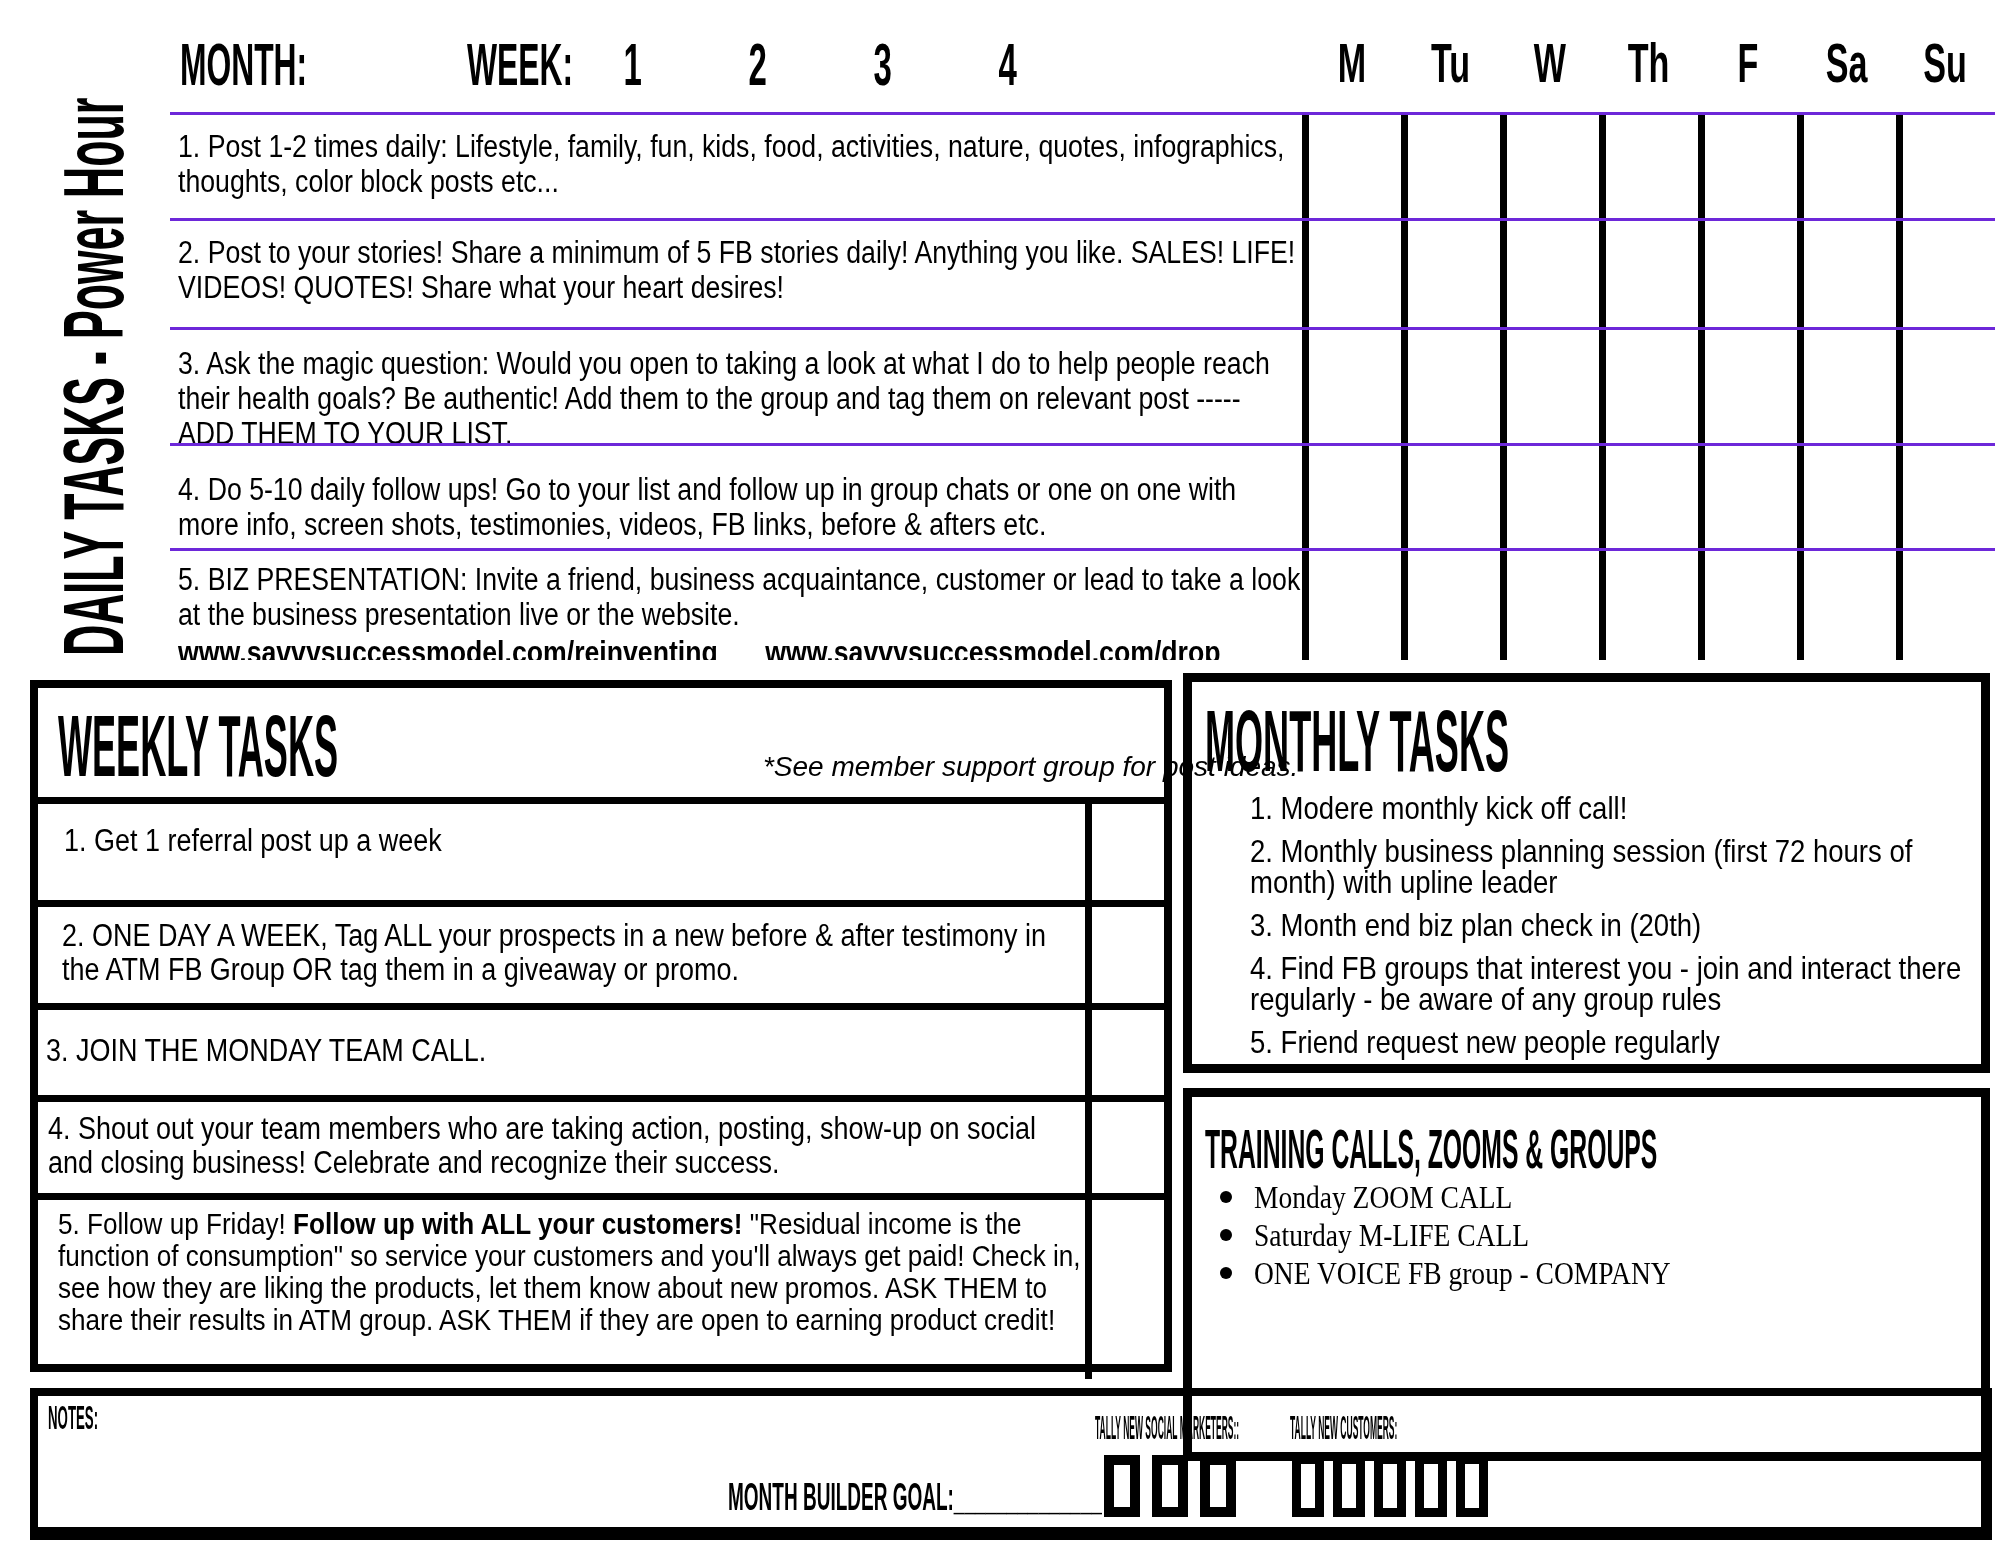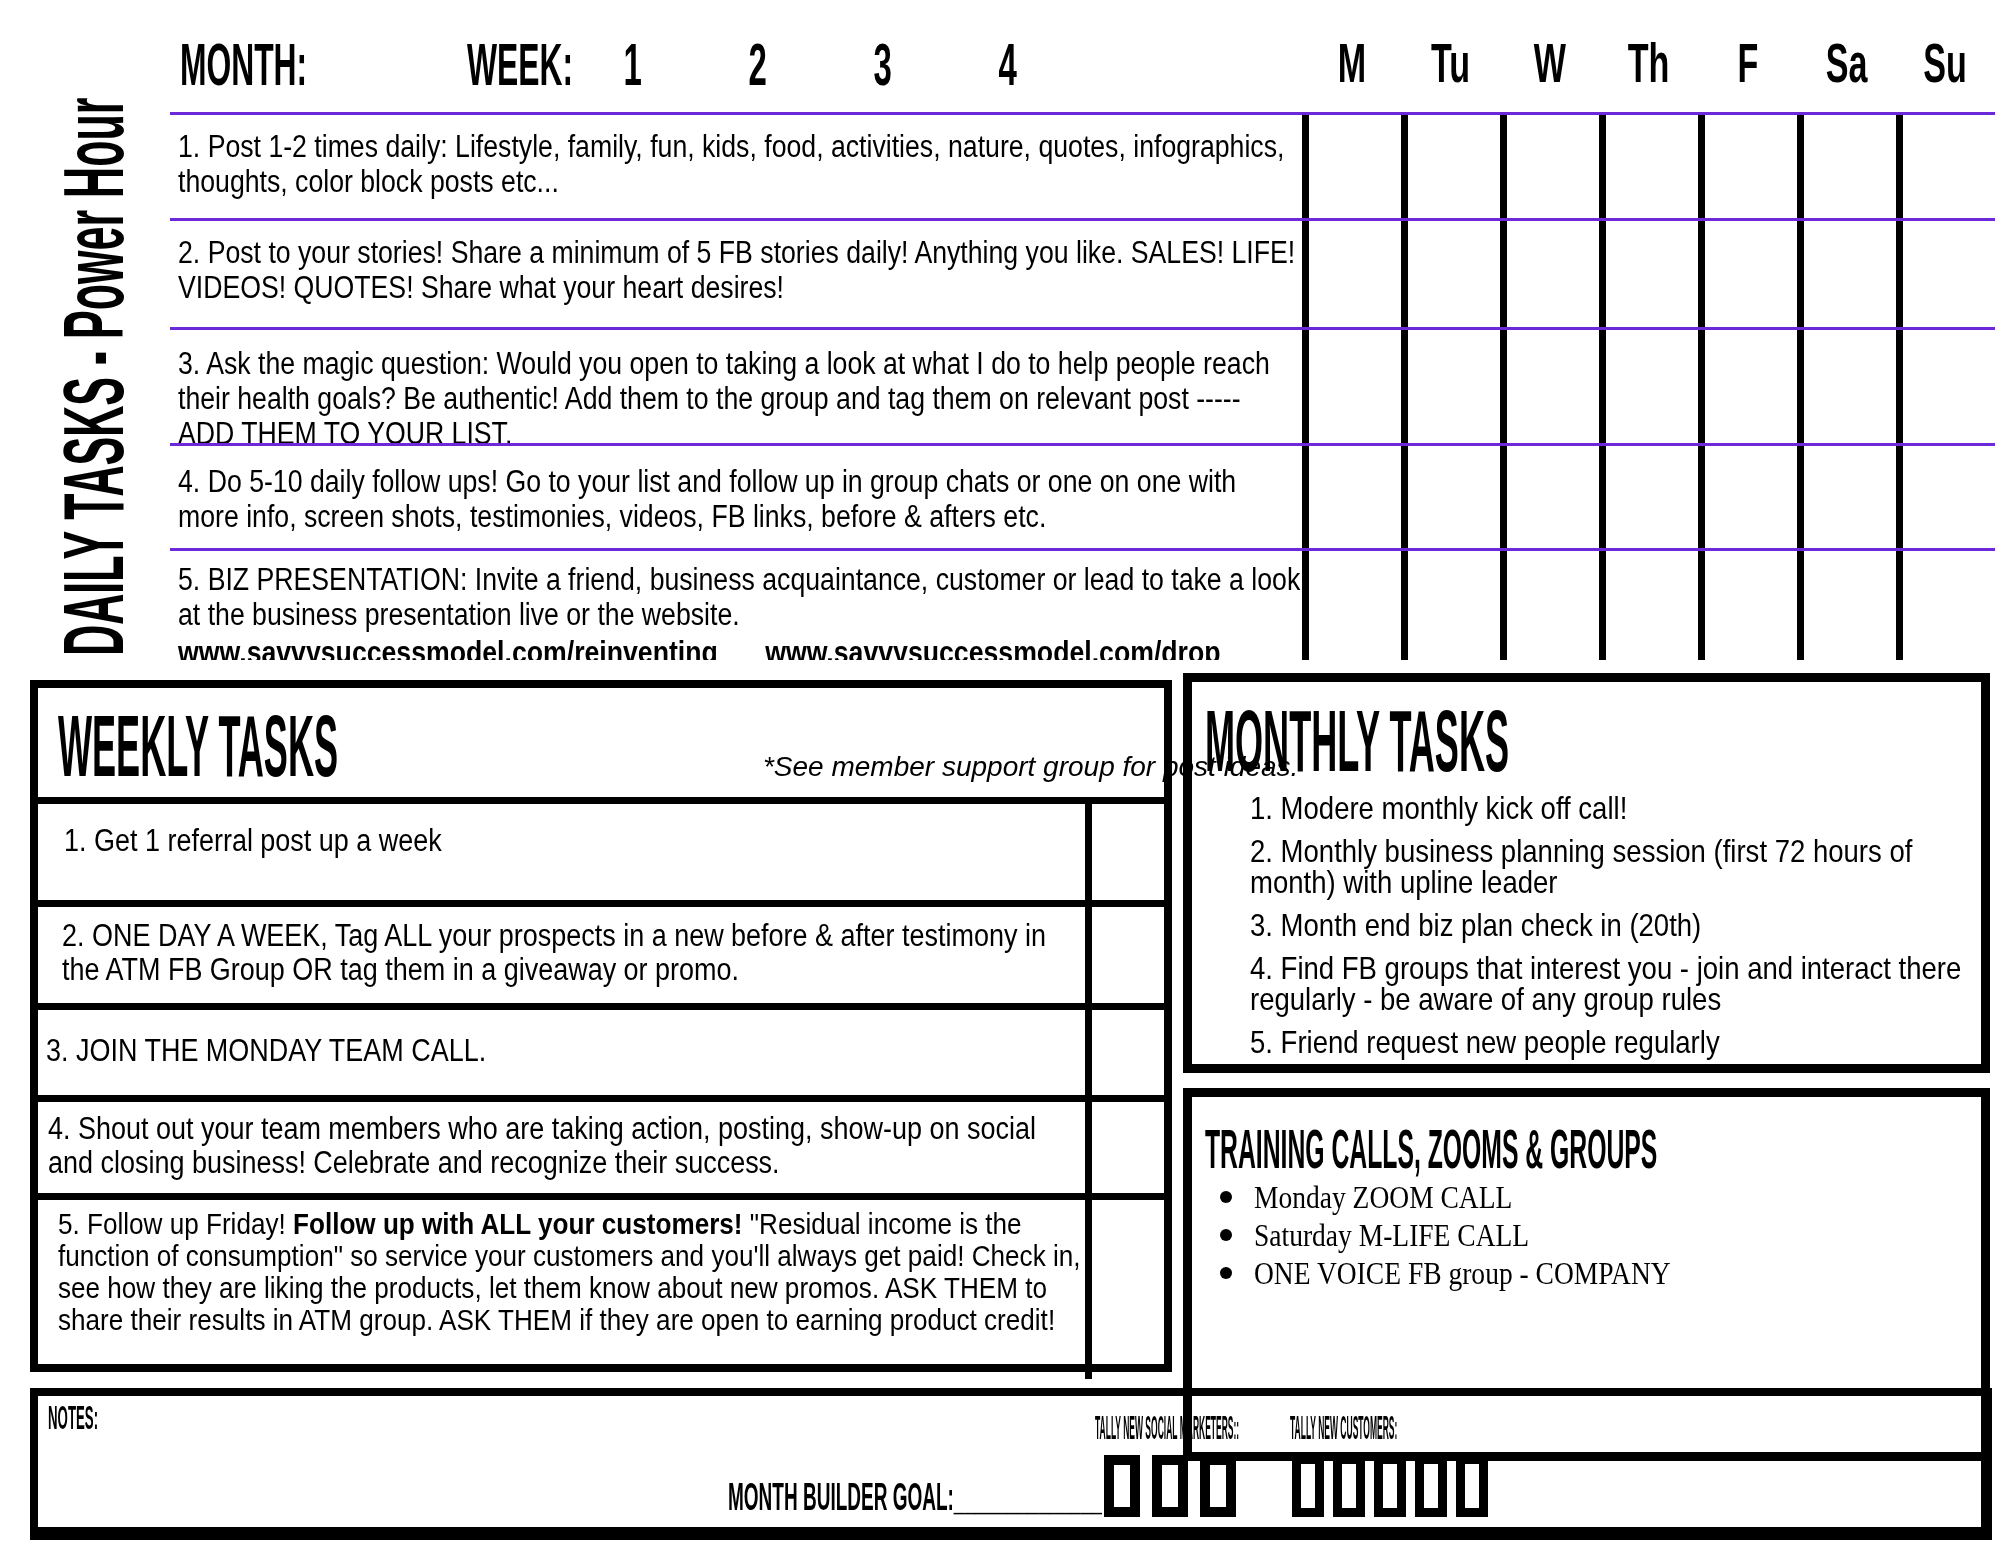--- a/index.html
+++ b/index.html
@@ -28,21 +28,21 @@
   .dayhead{position:absolute;left:1302px;top:33px;width:693px;height:58px;display:flex;}
   .dayhead .dh{flex:1;display:flex;justify-content:center;align-items:flex-end;}
   .minput{position:absolute;left:300px;top:30px;width:160px;height:55px;}
   
   .dgrid{position:absolute;left:170px;top:112px;width:1825px;}
   .drow{display:flex;border-top:3px solid #6d28d9;box-sizing:border-box;}
   .dtext{width:1132px;box-sizing:border-box;padding-left:8px;overflow:hidden;}
   .dtext .sq{font-size:31px;line-height:35px;}
   .dday{width:99px;box-sizing:border-box;border-left:7px solid #000;}
   .r1{height:106px}.r2{height:109px}.r3{height:116px}.r4{height:105px}.r5{height:112px}
-  .p14{padding-top:14px}.p8{padding-top:16px}.p18{padding-top:18px}.p11{padding-top:11px}
+  .p14{padding-top:14px}.p8{padding-top:16px}.p18{padding-top:26px}.p11{padding-top:11px}
   .www{font-weight:bold;font-size:22px;line-height:24px;margin-top:3px;}
   .www .u2{margin-left:55px;}
   
   .wbox{position:absolute;left:30px;top:680px;width:1142px;height:692px;
         border:8px solid #000;box-sizing:border-box;}
   .wtitlerow{height:109px;box-sizing:border-box;padding:14px 0 0 20px;white-space:nowrap;}
   .wnote{font-style:italic;font-size:28px;margin-left:22px;display:inline-block;}
   .wrow{display:flex;border-top:7px solid #000;box-sizing:border-box;}
   .wtext{flex:1;box-sizing:border-box;overflow:hidden;}
   .wtext .sq{transform:scaleX(0.87);width:114.9%;font-size:31px;line-height:34px;}

